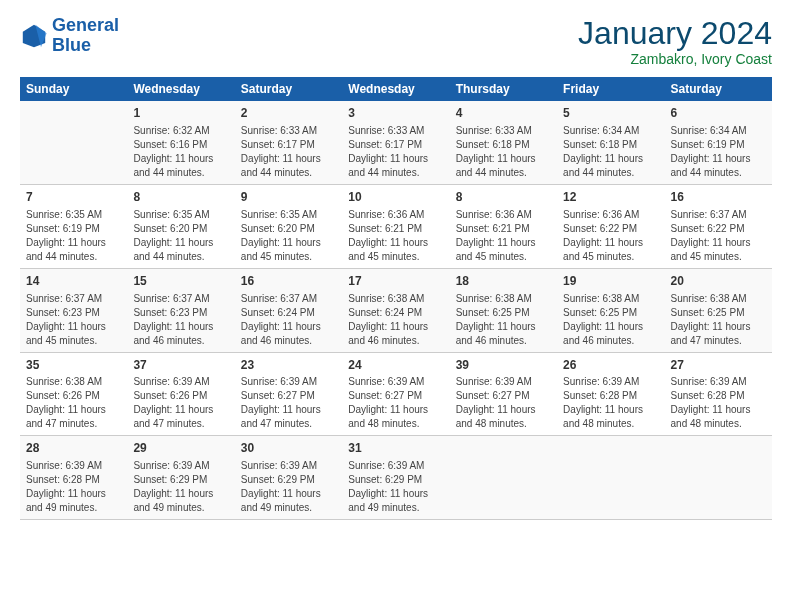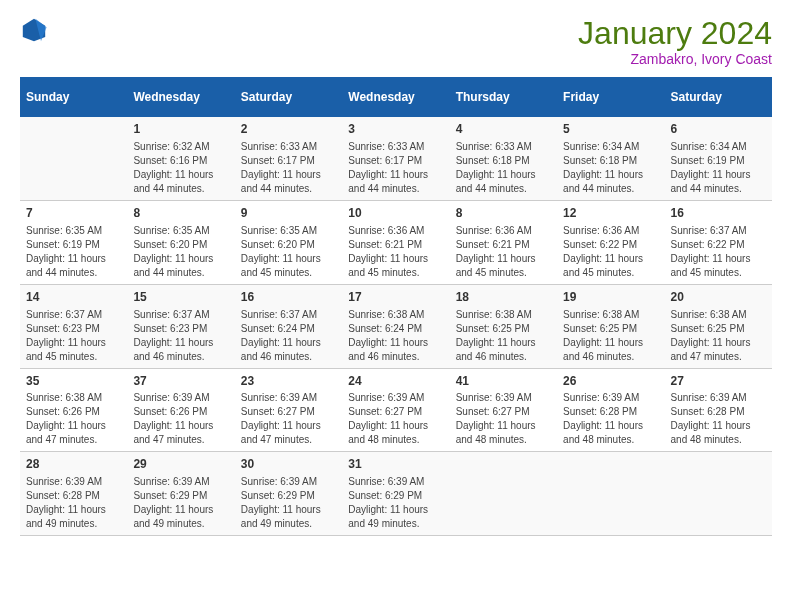--- a/index.html
+++ b/index.html
@@ -37,37 +37,37 @@
     .logo-icon {
       width: 28px;
       height: 28px;
     }
     .title-block {
       text-align: right;
     }
     .title-block h1 {
       font-size: 32px;
       font-weight: normal;
-      color: #4d7c0f;
+      color: #0c4a6e;
       line-height: 1.1;
     }
     .title-block h2 {
       font-size: 14px;
       font-weight: normal;
-      color: #a21caf;
+      color: #15803d;
     }
     table {
       width: 100%;
       border-collapse: collapse;
       font-size: 11px;
     }
     thead tr th {
       background-color: #1a5fa8;
       color: #fff;
-      padding: 13px 6px;
+      padding: 5px 6px;
       text-align: left;
       font-size: 12px;
       font-weight: bold;
     }
     tbody tr {
       border-bottom: 1px solid #ccc;
     }
     tbody tr:nth-child(odd) {
       background: #f9f9f9;
     }
@@ -97,20 +97,24 @@
 </head>
 <body>
 
 <div class="page">
   <div class="header">
     <div class="logo">
       <svg class="logo-icon" viewBox="0 0 40 40">
         <polygon points="20,4 36,14 36,30 20,36 4,30 4,14" fill="#1a5fa8"></polygon>
         <polygon points="22,4 38,16 30,36" fill="#2a7fd4" opacity="0.7"></polygon>
       </svg>
+      <div class="logo-text">
+        <div><span>General</span></div>
+        <div><span>Blue</span></div>
+      </div>
     </div>
     <div class="title-block">
       <h1>January 2024</h1>
       <h2>Zambakro, Ivory Coast</h2>
     </div>
   </div>
 
   <table>
     <thead>
       <tr>
@@ -270,21 +274,21 @@
             <span class="day-info">Sunset: 6:27 PM</span>
             <span class="day-info">Daylight: 11 hours and 47 minutes.</span>
           </td>
           <td>
             <span class="day-num">24</span>
             <span class="day-info">Sunrise: 6:39 AM</span>
             <span class="day-info">Sunset: 6:27 PM</span>
             <span class="day-info">Daylight: 11 hours and 48 minutes.</span>
           </td>
           <td>
-            <span class="day-num">41</span>
+            <span class="day-num">39</span>
             <span class="day-info">Sunrise: 6:39 AM</span>
             <span class="day-info">Sunset: 6:27 PM</span>
             <span class="day-info">Daylight: 11 hours and 48 minutes.</span>
           </td>
           <td>
             <span class="day-num">26</span>
             <span class="day-info">Sunrise: 6:39 AM</span>
             <span class="day-info">Sunset: 6:28 PM</span>
             <span class="day-info">Daylight: 11 hours and 48 minutes.</span>
           </td>

